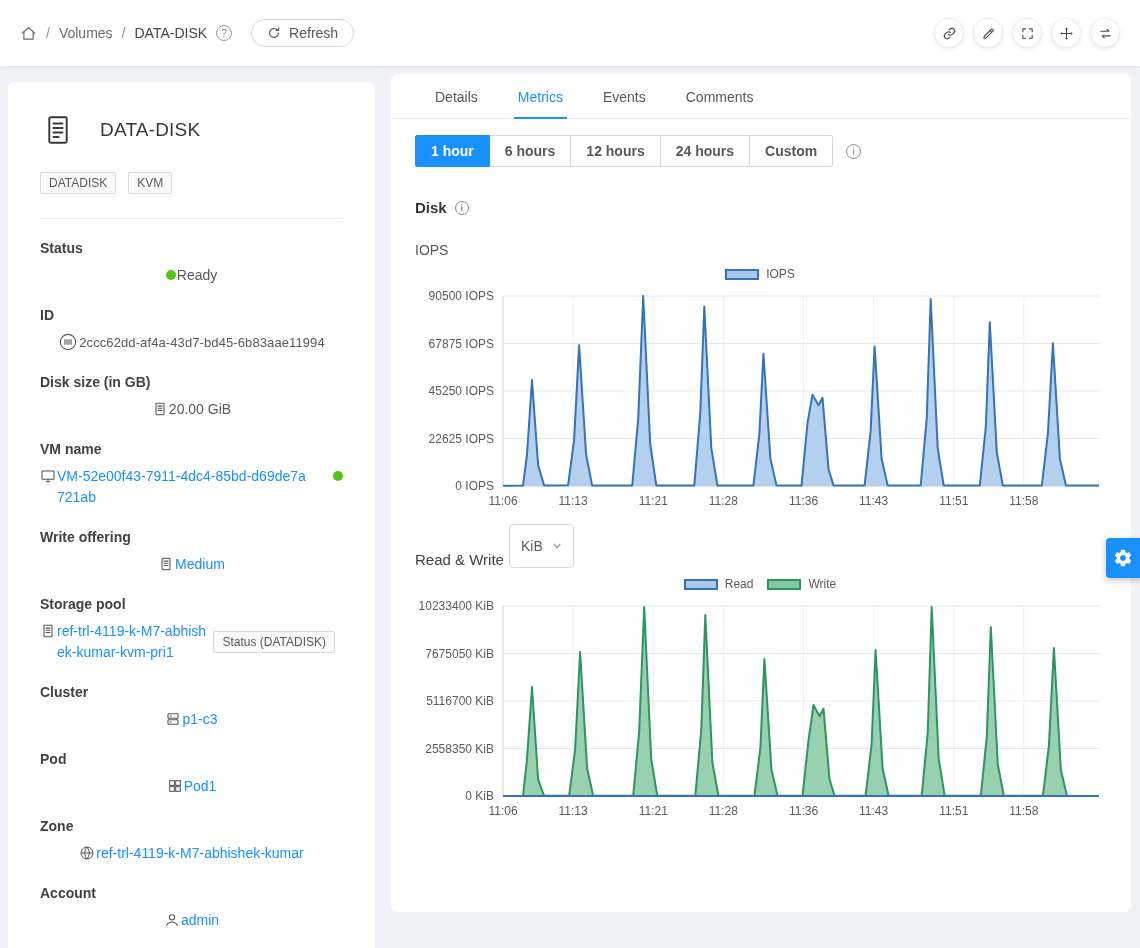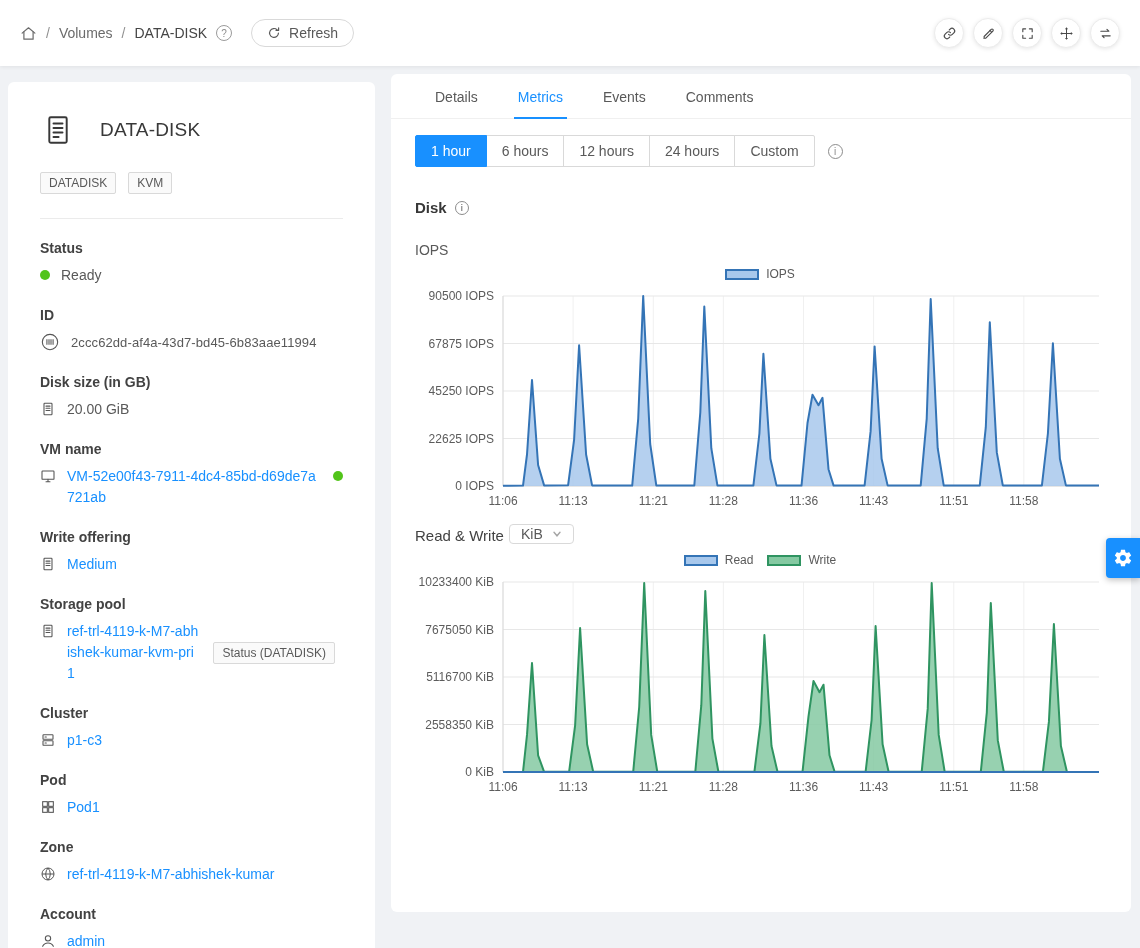--- a/index.html
+++ b/index.html
@@ -50,21 +50,21 @@
   .volume-big-icon { width: 36px; height: 36px; color: #383838; }
   .resource-title { font-size: 19px; color: #383838; font-weight: 500; letter-spacing: .2px; }
   .tag-row { margin: 24px 8px 0; }
   .tag {
     display: inline-block; font-size: 12px; color: #595959; background: #fafafa;
     border: 1px solid #d9d9d9; border-radius: 2px; padding: 1px 8px; margin-right: 8px; line-height: 18px;
   }
   .divider { border: none; border-top: 1px solid #ebebeb; margin: 24px 8px 0; }
   .field { margin: 21px 8px 0; }
   .field-label { font-weight: 600; font-size: 14px; color: #424242; margin-bottom: 9px; }
-  .field-value { display: flex; align-items: flex-start; gap: 11px; font-size: 14px; color: #595959; line-height: 21px; }
+  .field-value { display: flex; align-items: flex-start; gap: 1px; font-size: 14px; color: #595959; line-height: 21px; justify-content: center; }
   .f-icon { width: 16px; height: 16px; color: #555; flex: none; margin-top: 2px; }
   .f-icon-lg { width: 20px; height: 20px; margin-top: 0; }
   .dot { width: 10px; height: 10px; border-radius: 50%; background: #52c41a; flex: none; margin-top: 5px; }
   .link { color: #1890ff; text-decoration: none; cursor: pointer; }
   .id-text { font-size: 13px; letter-spacing: .1px; }
   .vm-link { width: 252px; word-break: break-all; }
   .sp-link { width: 170px; word-break: break-all; }
   .row-tag { margin-left: 4px; align-self: center; white-space: nowrap; }
 
   
@@ -72,21 +72,21 @@
   .tab-bar { display: flex; gap: 32px; padding: 0 24px 0 40px; border-bottom: 1px solid #f0f0f0; }
   .tab { padding: 15px 4px 13px; font-size: 14px; color: #595959; cursor: pointer; position: relative; }
   .tab.active { color: #1890ff; }
   .tab.active::after { content: ""; position: absolute; left: 0; right: 0; bottom: -1px; height: 2px; background: #1890ff; }
   .panel-body { padding: 16px 26px 0 24px; }
 
   .range-row { display: flex; align-items: center; gap: 13px; }
   .range-group { display: inline-flex; }
   .range-btn {
     height: 32px; padding: 0 15px; border: 1px solid #d9d9d9; background: #fff; color: #595959;
-    font-size: 14px; display: flex; align-items: center; margin-left: -1px; cursor: pointer; position: relative;
+    font-size: 14px; display: flex; align-items: center; margin-left: -1px; cursor: pointer; position: relative; font-weight: bold;
   }
   .range-btn:first-child { border-radius: 2px 0 0 2px; margin-left: 0; }
   .range-btn:last-child { border-radius: 0 2px 2px 0; }
   .range-btn.active { background: #1890ff; border-color: #1890ff; color: #fff; z-index: 1; }
   .info-circle {
     width: 15px; height: 15px; border: 1px solid #8c8c8c; border-radius: 50%; color: #8c8c8c;
     font-size: 10px; display: inline-flex; align-items: center; justify-content: center; flex: none; cursor: pointer;
   }
   .info-sm { width: 14px; height: 14px; font-size: 9px; }
 
@@ -94,21 +94,21 @@
   .chart-title { font-size: 14px; color: #595959; margin-top: 26px; }
   .chart-block { margin-top: 6px; }
   .legend { display: flex; justify-content: center; align-items: center; gap: 14px; height: 20px; }
   .legend-item { display: inline-flex; align-items: center; gap: 7px; font-size: 12px; color: #595959; cursor: pointer; }
   .legend-box { width: 34px; height: 11px; border: 2px solid; }
   text.tick { font-size: 12px; fill: #5c5c5c; font-family: "Liberation Sans", "DejaVu Sans", sans-serif; }
 
   .rw-header { display: flex; align-items: flex-end; gap: 5px; }
   .rw-title { font-size: 15px; color: #424242; font-weight: 500; }
   .unit-select {
-    display: inline-flex; align-items: center; gap: 9px; height: 20px; padding: 0 11px;
+    display: inline-flex; align-items: center; gap: 9px; height: 44px; padding: 0 11px;
     border: 1px solid #d9d9d9; border-radius: 4px; font-size: 14px; color: #595959; background: #fff; cursor: pointer;
   }
   .unit-select svg { width: 10px; height: 10px; color: #a6a6a6; }
 
   .gear-btn {
     position: fixed; right: 0; top: 538px; width: 34px; height: 40px; background: #1890ff;
     border-radius: 4px 0 0 4px; display: flex; align-items: center; justify-content: center;
     cursor: pointer; box-shadow: 0 2px 6px rgba(0,0,0,.25); z-index: 5;
   }
   .gear-btn svg { width: 20px; height: 20px; }

